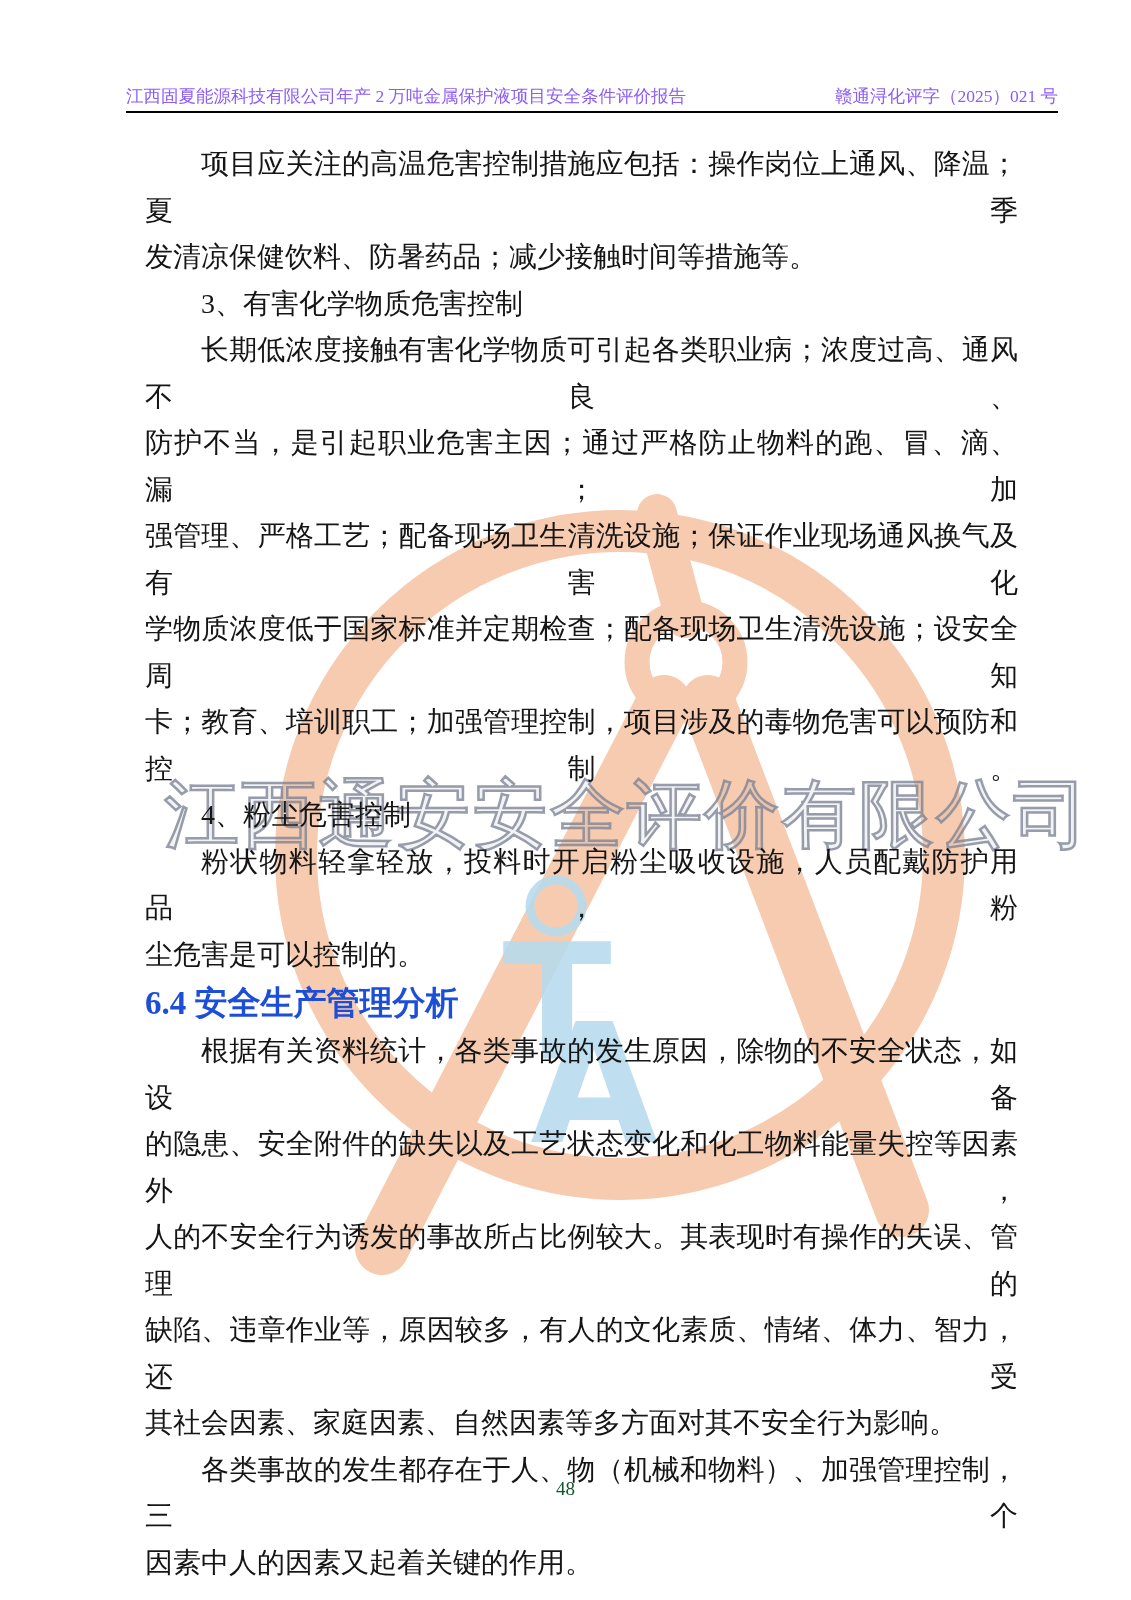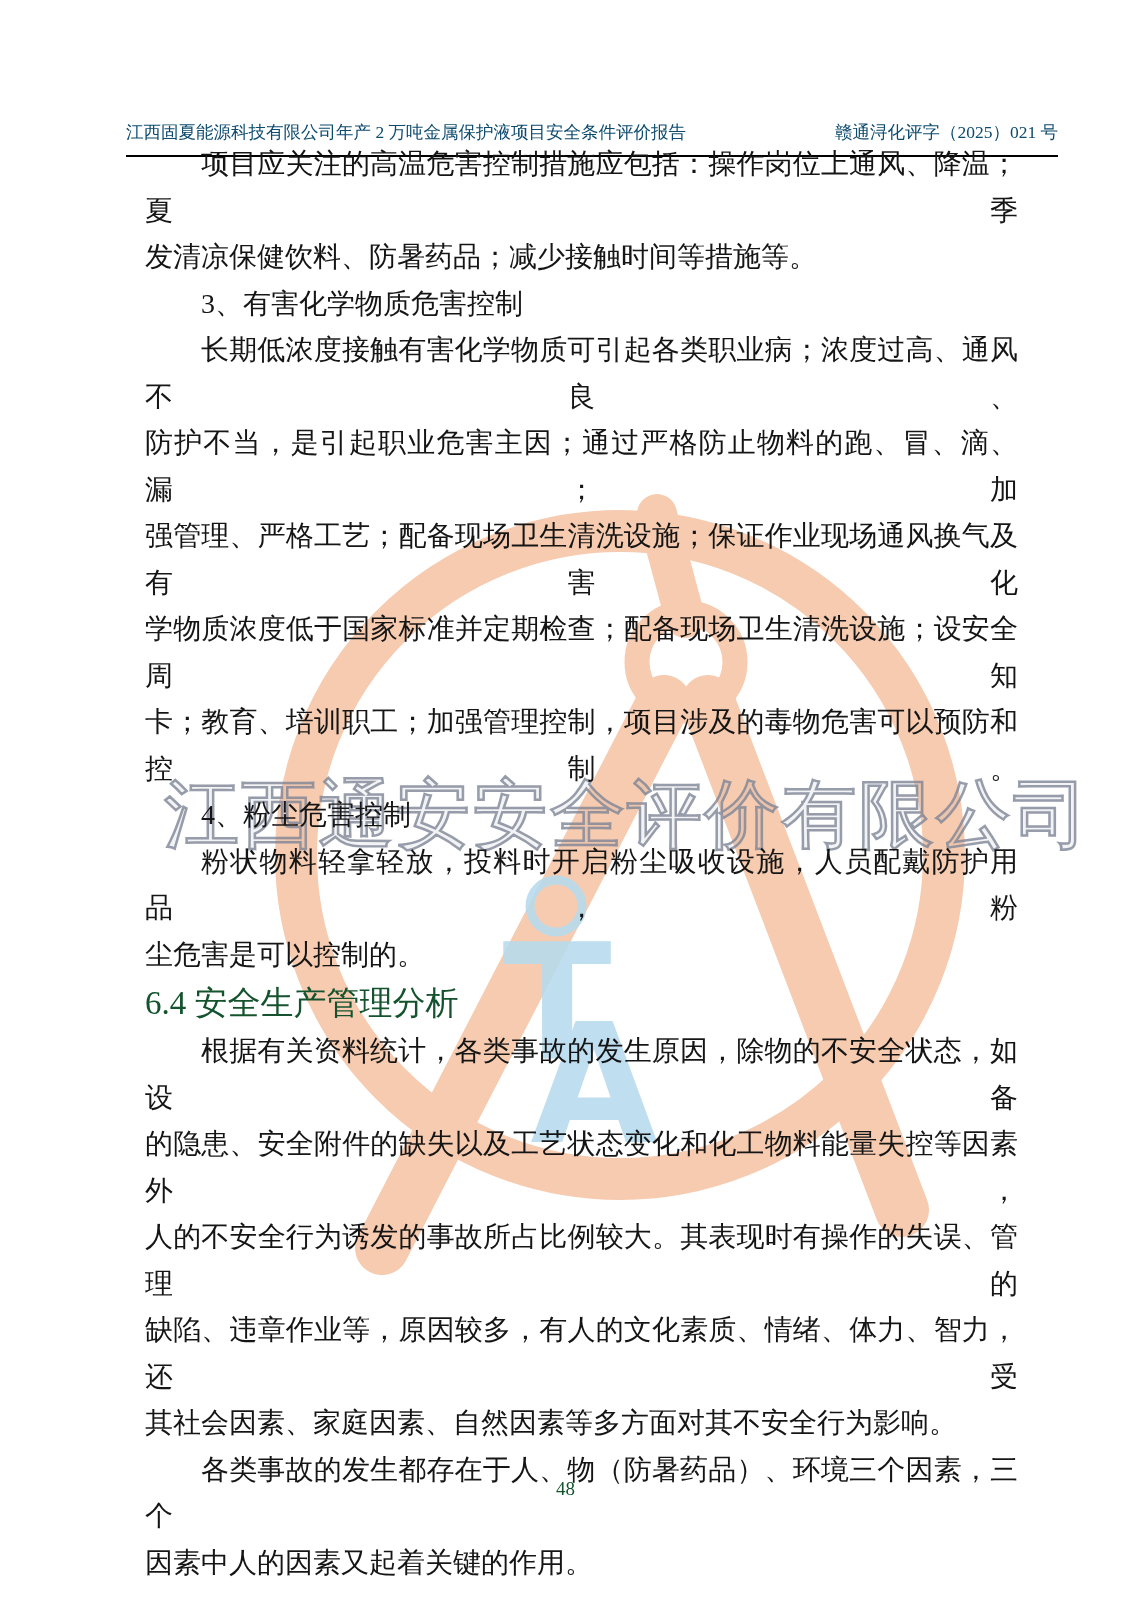--- a/index.html
+++ b/index.html
@@ -20,34 +20,34 @@
     color:rgba(128,134,152,0.10);
     -webkit-text-stroke:2.5px rgba(126,132,150,0.80);
     pointer-events:none;
     margin-left:28px;
   }
   
   .content{position:absolute;inset:0;z-index:3;}
   .doc-header{
     position:absolute;top:84px;left:126px;width:932px;
     display:flex;justify-content:space-between;align-items:flex-end;
-    border-bottom:2px solid #000;padding-bottom:11px;
-    font-size:17.5px;color:#0c4a6e;white-space:nowrap;margin-top:36px;
+    border-bottom:2px solid #000;padding-bottom:3px;
+    font-size:17.5px;color:#8b5cf6;white-space:nowrap;
   }
   .doc-body{
     position:absolute;top:141px;left:145px;width:873px;
   }
   .line{
     font-size:28px;line-height:46.5px;
     letter-spacing:0;
   }
   .just{text-align:justify;text-align-last:justify;}
   .ind{text-indent:56px;}
   .h2{
-    font-size:33px;line-height:50px;font-weight:normal;color:#14532d;
+    font-size:33px;line-height:50px;font-weight:bold;color:#1d4ed8;
   }
   .page-number{
     position:absolute;top:1478px;left:0;width:100%;
     text-align:center;font-size:19px;color:#14532d;
   }
 </style>
 </head>
 <body>
 
 <div class="page">
@@ -89,20 +89,20 @@
         <div class="line just">卡；教育、培训职工；加强管理控制，项目涉及的毒物危害可以预防和控制。</div>
         <div class="line ind">4、粉尘危害控制</div>
         <div class="line ind just">粉状物料轻拿轻放，投料时开启粉尘吸收设施，人员配戴防护用品，粉</div>
         <div class="line">尘危害是可以控制的。</div>
         <div class="line h2">6.4 安全生产管理分析</div>
         <div class="line ind just">根据有关资料统计，各类事故的发生原因，除物的不安全状态，如设备</div>
         <div class="line just">的隐患、安全附件的缺失以及工艺状态变化和化工物料能量失控等因素外，</div>
         <div class="line just">人的不安全行为诱发的事故所占比例较大。其表现时有操作的失误、管理的</div>
         <div class="line just">缺陷、违章作业等，原因较多，有人的文化素质、情绪、体力、智力，还受</div>
         <div class="line">其社会因素、家庭因素、自然因素等多方面对其不安全行为影响。</div>
-        <div class="line ind just">各类事故的发生都存在于人、物（防暑药品）、环境三个因素，三个</div>
+        <div class="line ind just">各类事故的发生都存在于人、物（机械和物料）、加强管理控制，三个</div>
         <div class="line">因素中人的因素又起着关键的作用。</div>
       </div>
 
     <div class="page-number">48</div>
   </div>
 
 </div>
 
 </body></html>

